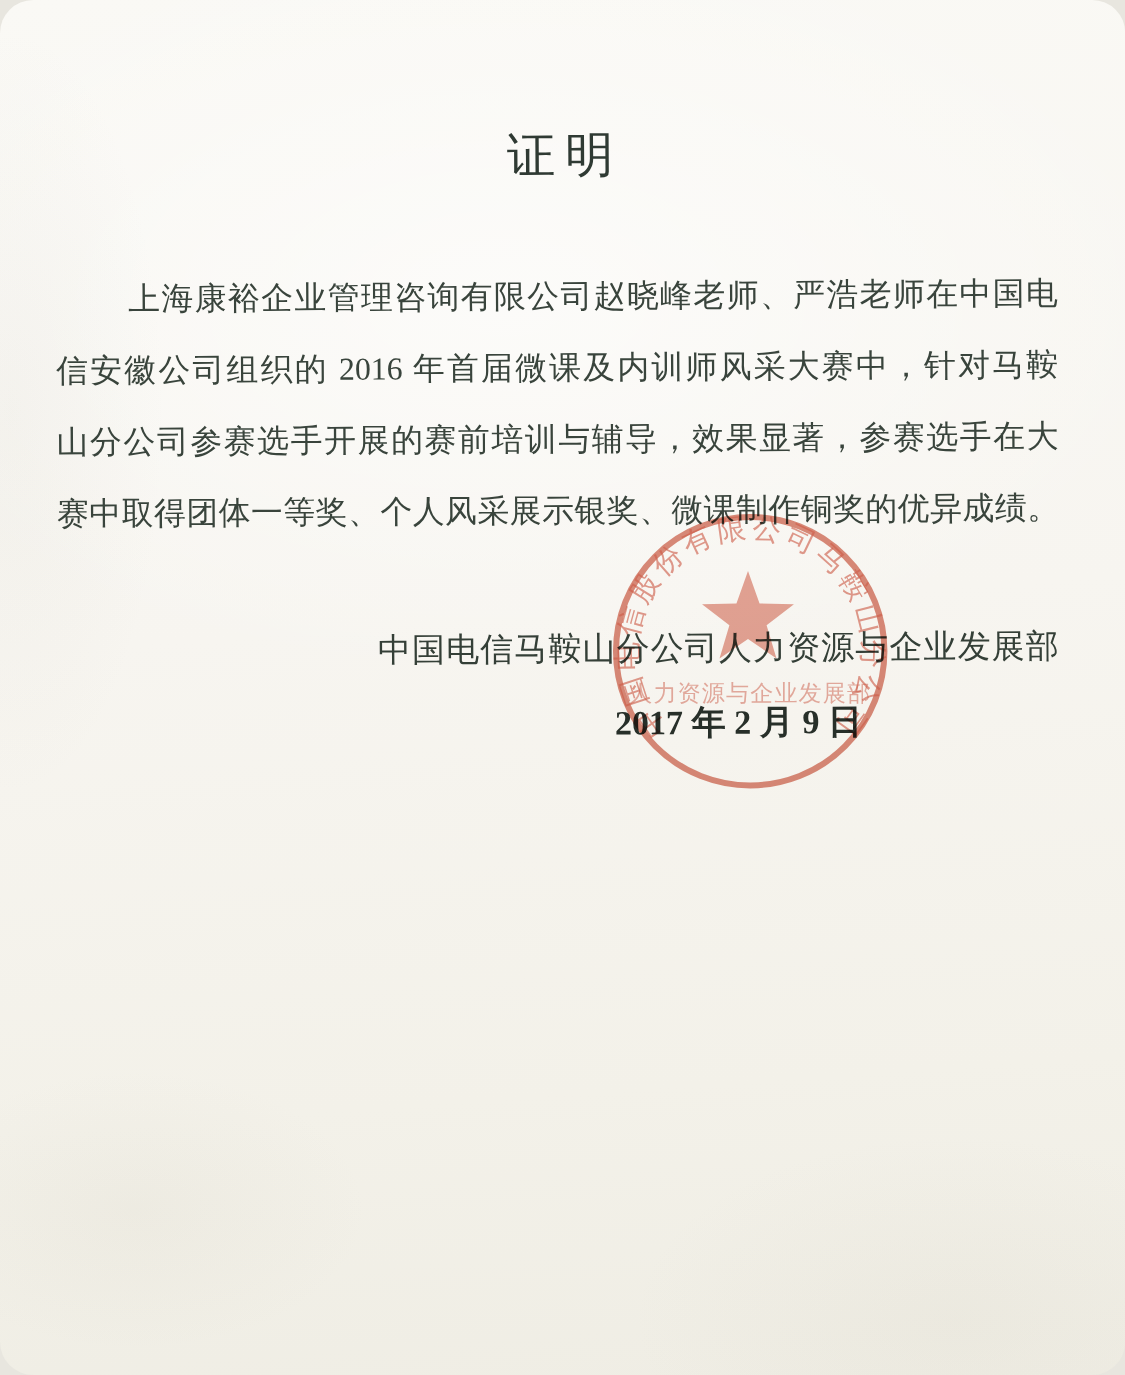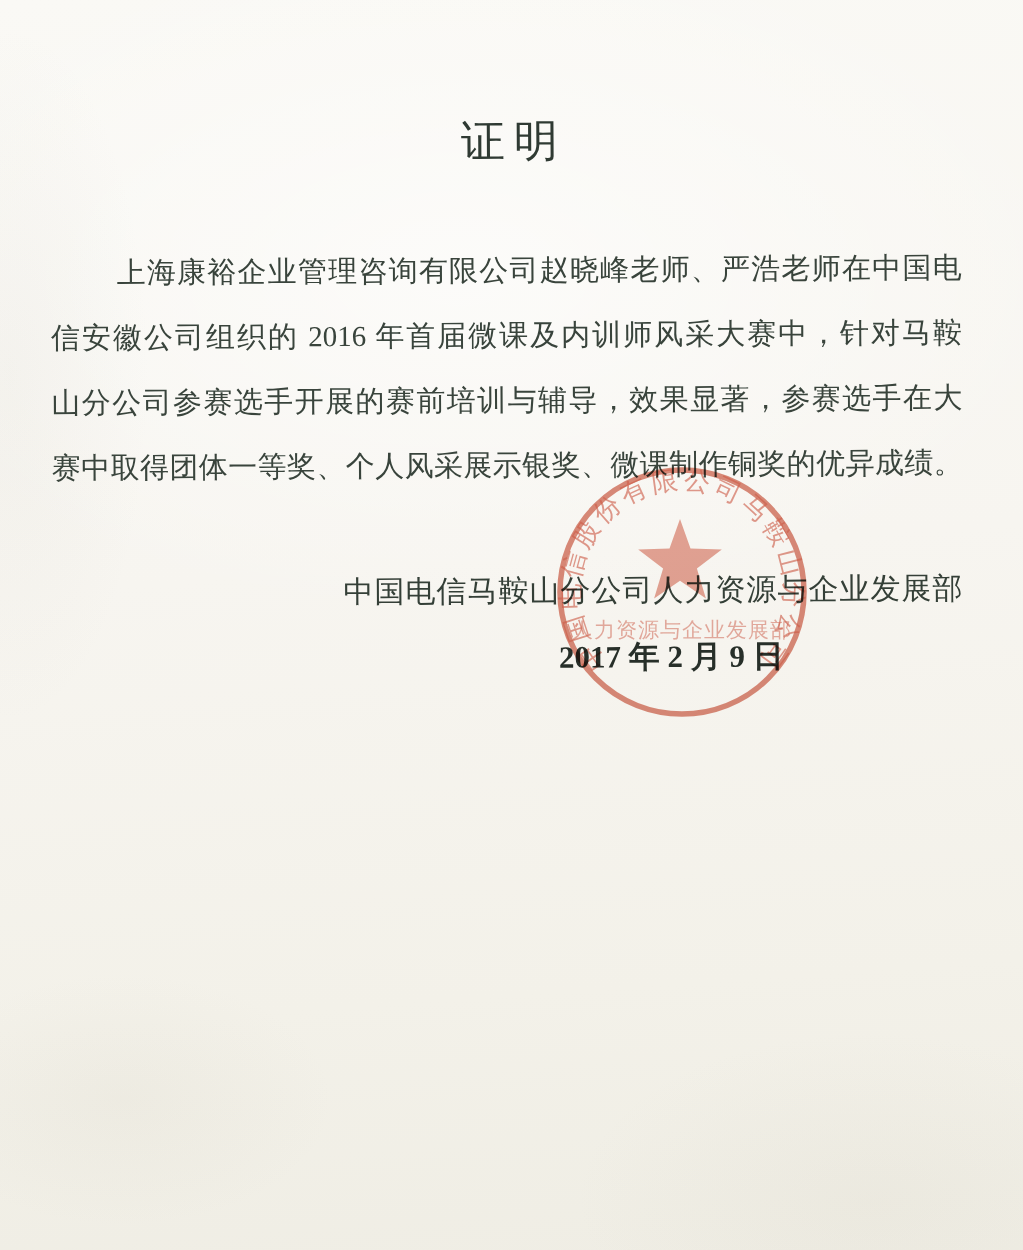--- a/index.html
+++ b/index.html
@@ -9,20 +9,21 @@
     font-family: "Liberation Serif", "DejaVu Serif", serif;
   }
   .page {
     position: relative;
     width: 1023px;
     height: 1250px;
     overflow: hidden;
     background:
       radial-gradient(ellipse 900px 500px at 45% 22%, rgba(255,255,255,0.55), rgba(255,255,255,0) 70%),
       linear-gradient(176deg, #faf9f5 0%, #f7f5f0 45%, #f3f1e9 78%, #efede4 100%);
+    border-radius: 30px;
   }
   .mottle {
     position: absolute;
     inset: 0;
     background:
       radial-gradient(ellipse 300px 180px at 12% 88%, rgba(196,190,172,0.10), rgba(0,0,0,0) 70%),
       radial-gradient(ellipse 420px 240px at 85% 96%, rgba(196,190,172,0.10), rgba(0,0,0,0) 70%),
       radial-gradient(ellipse 200px 500px at 1% 30%, rgba(180,176,160,0.08), rgba(0,0,0,0) 70%);
     pointer-events: none;
   }

